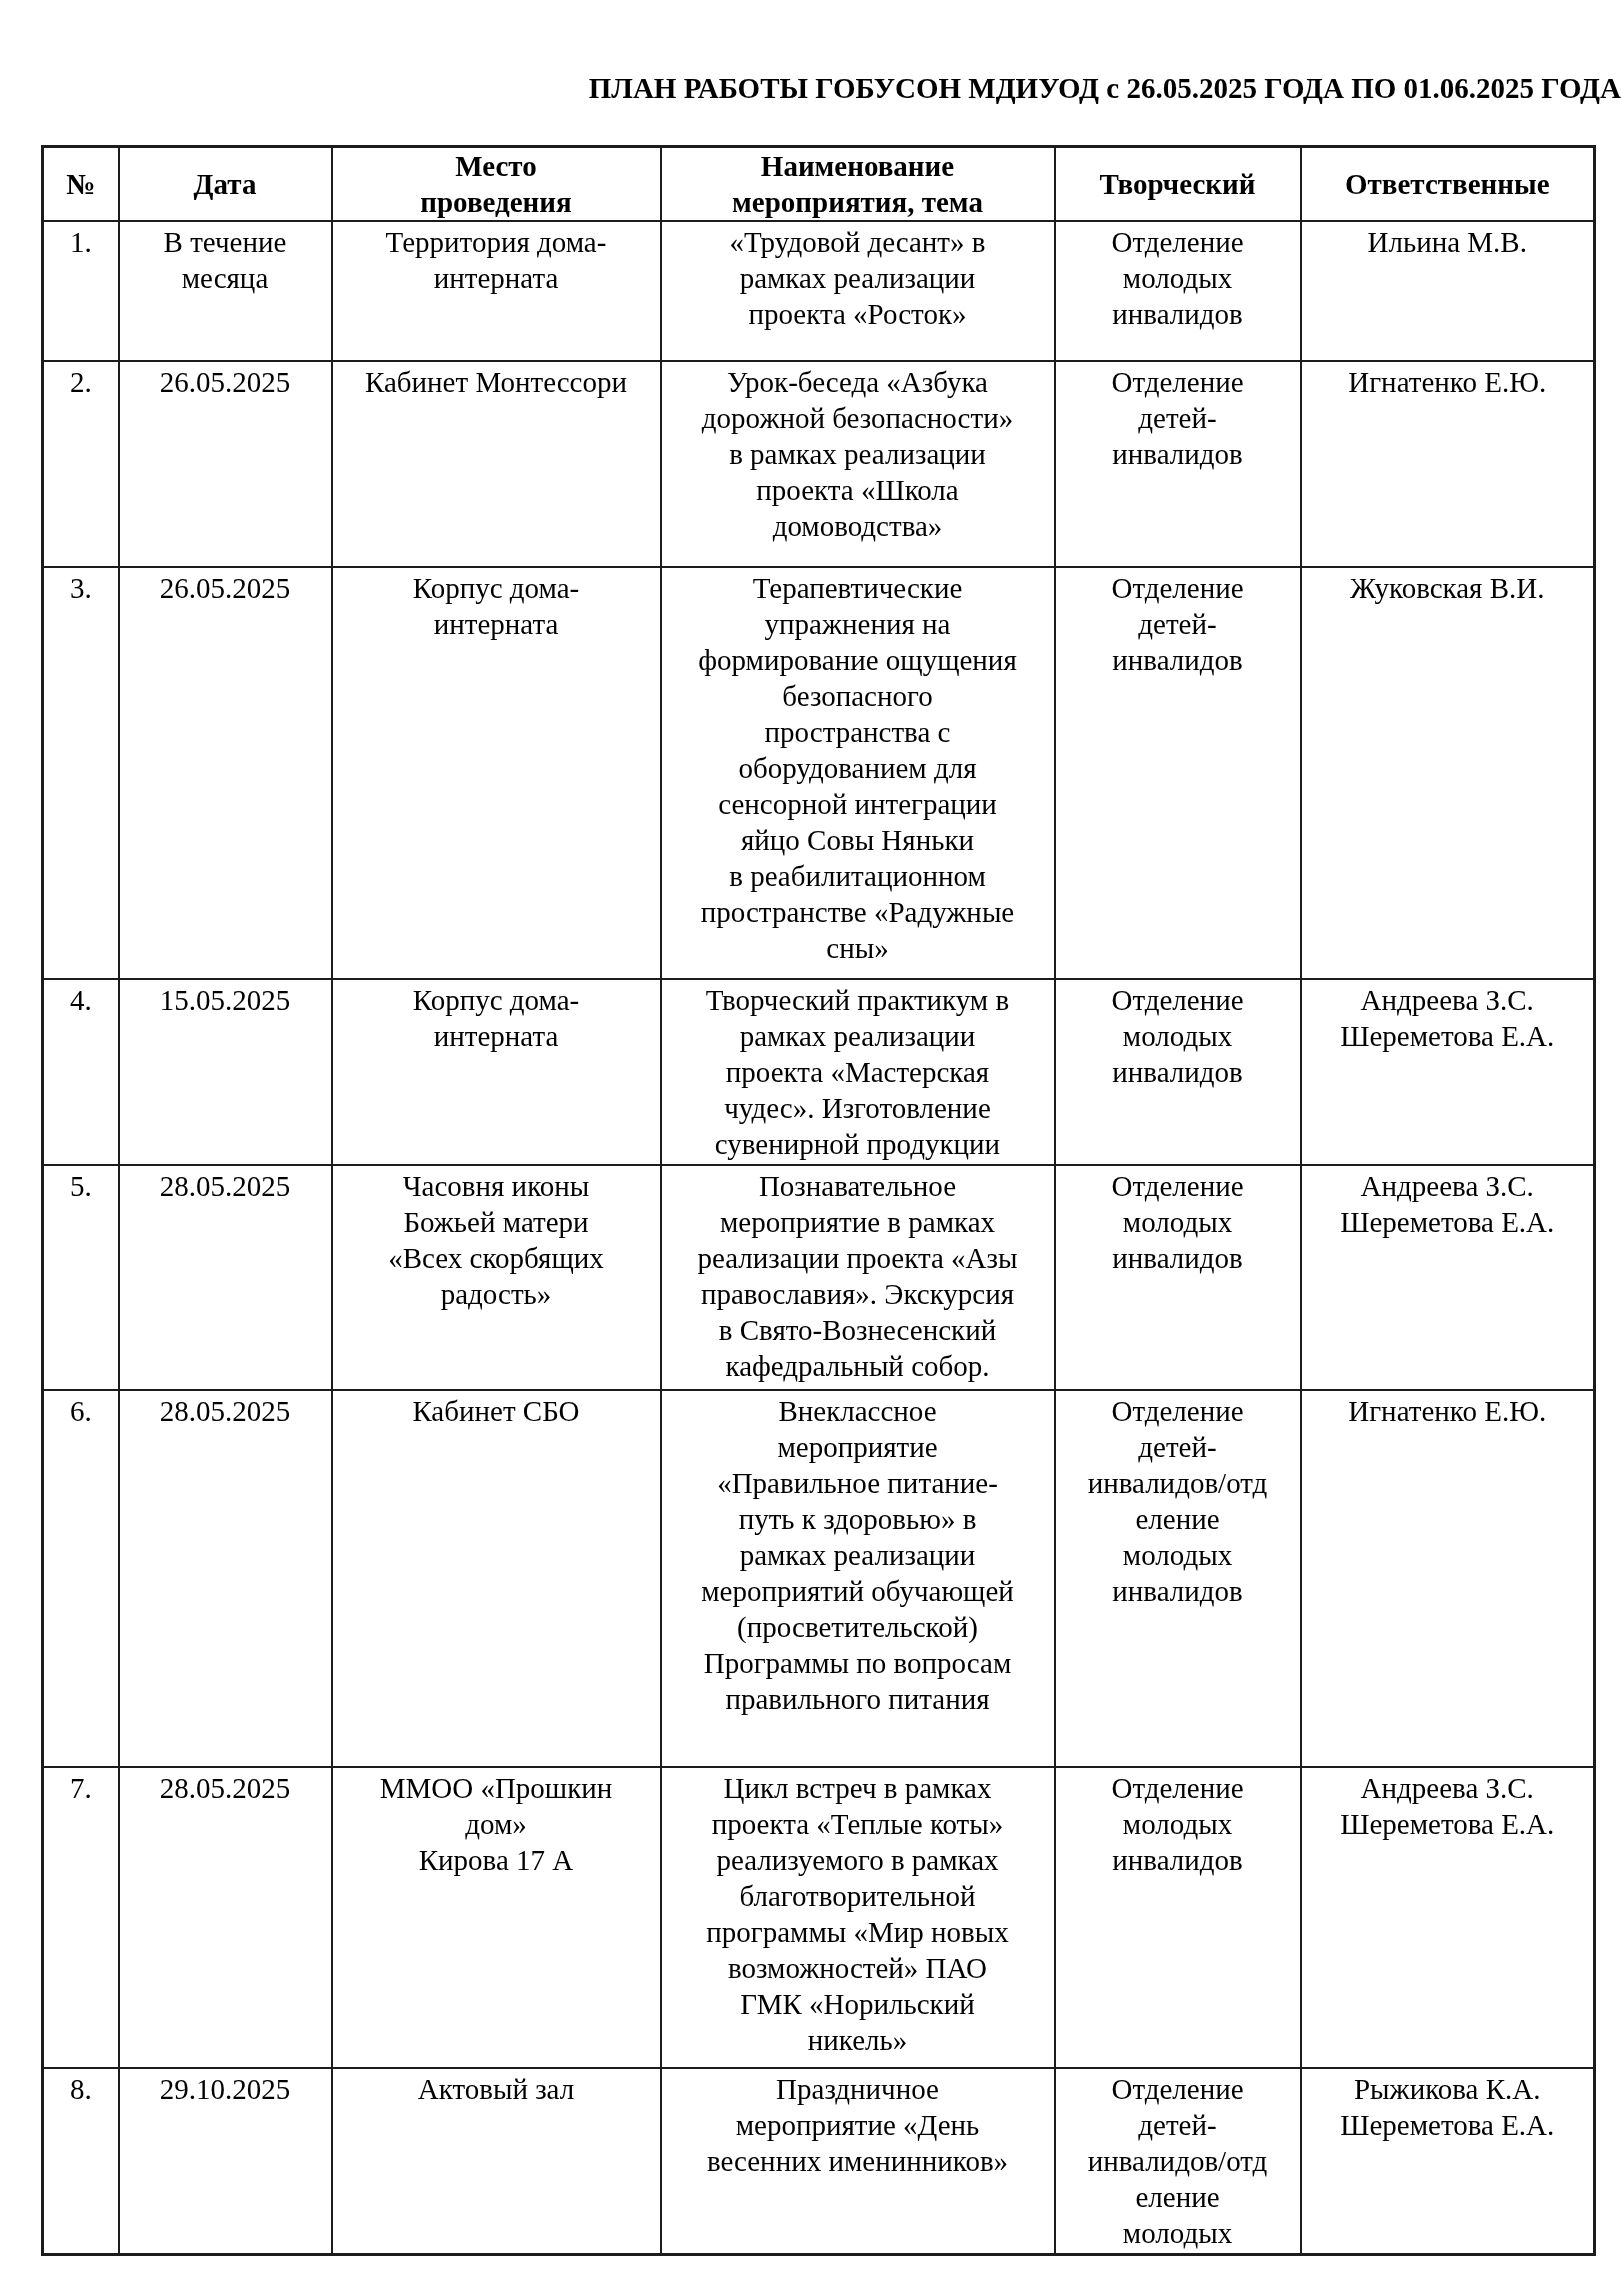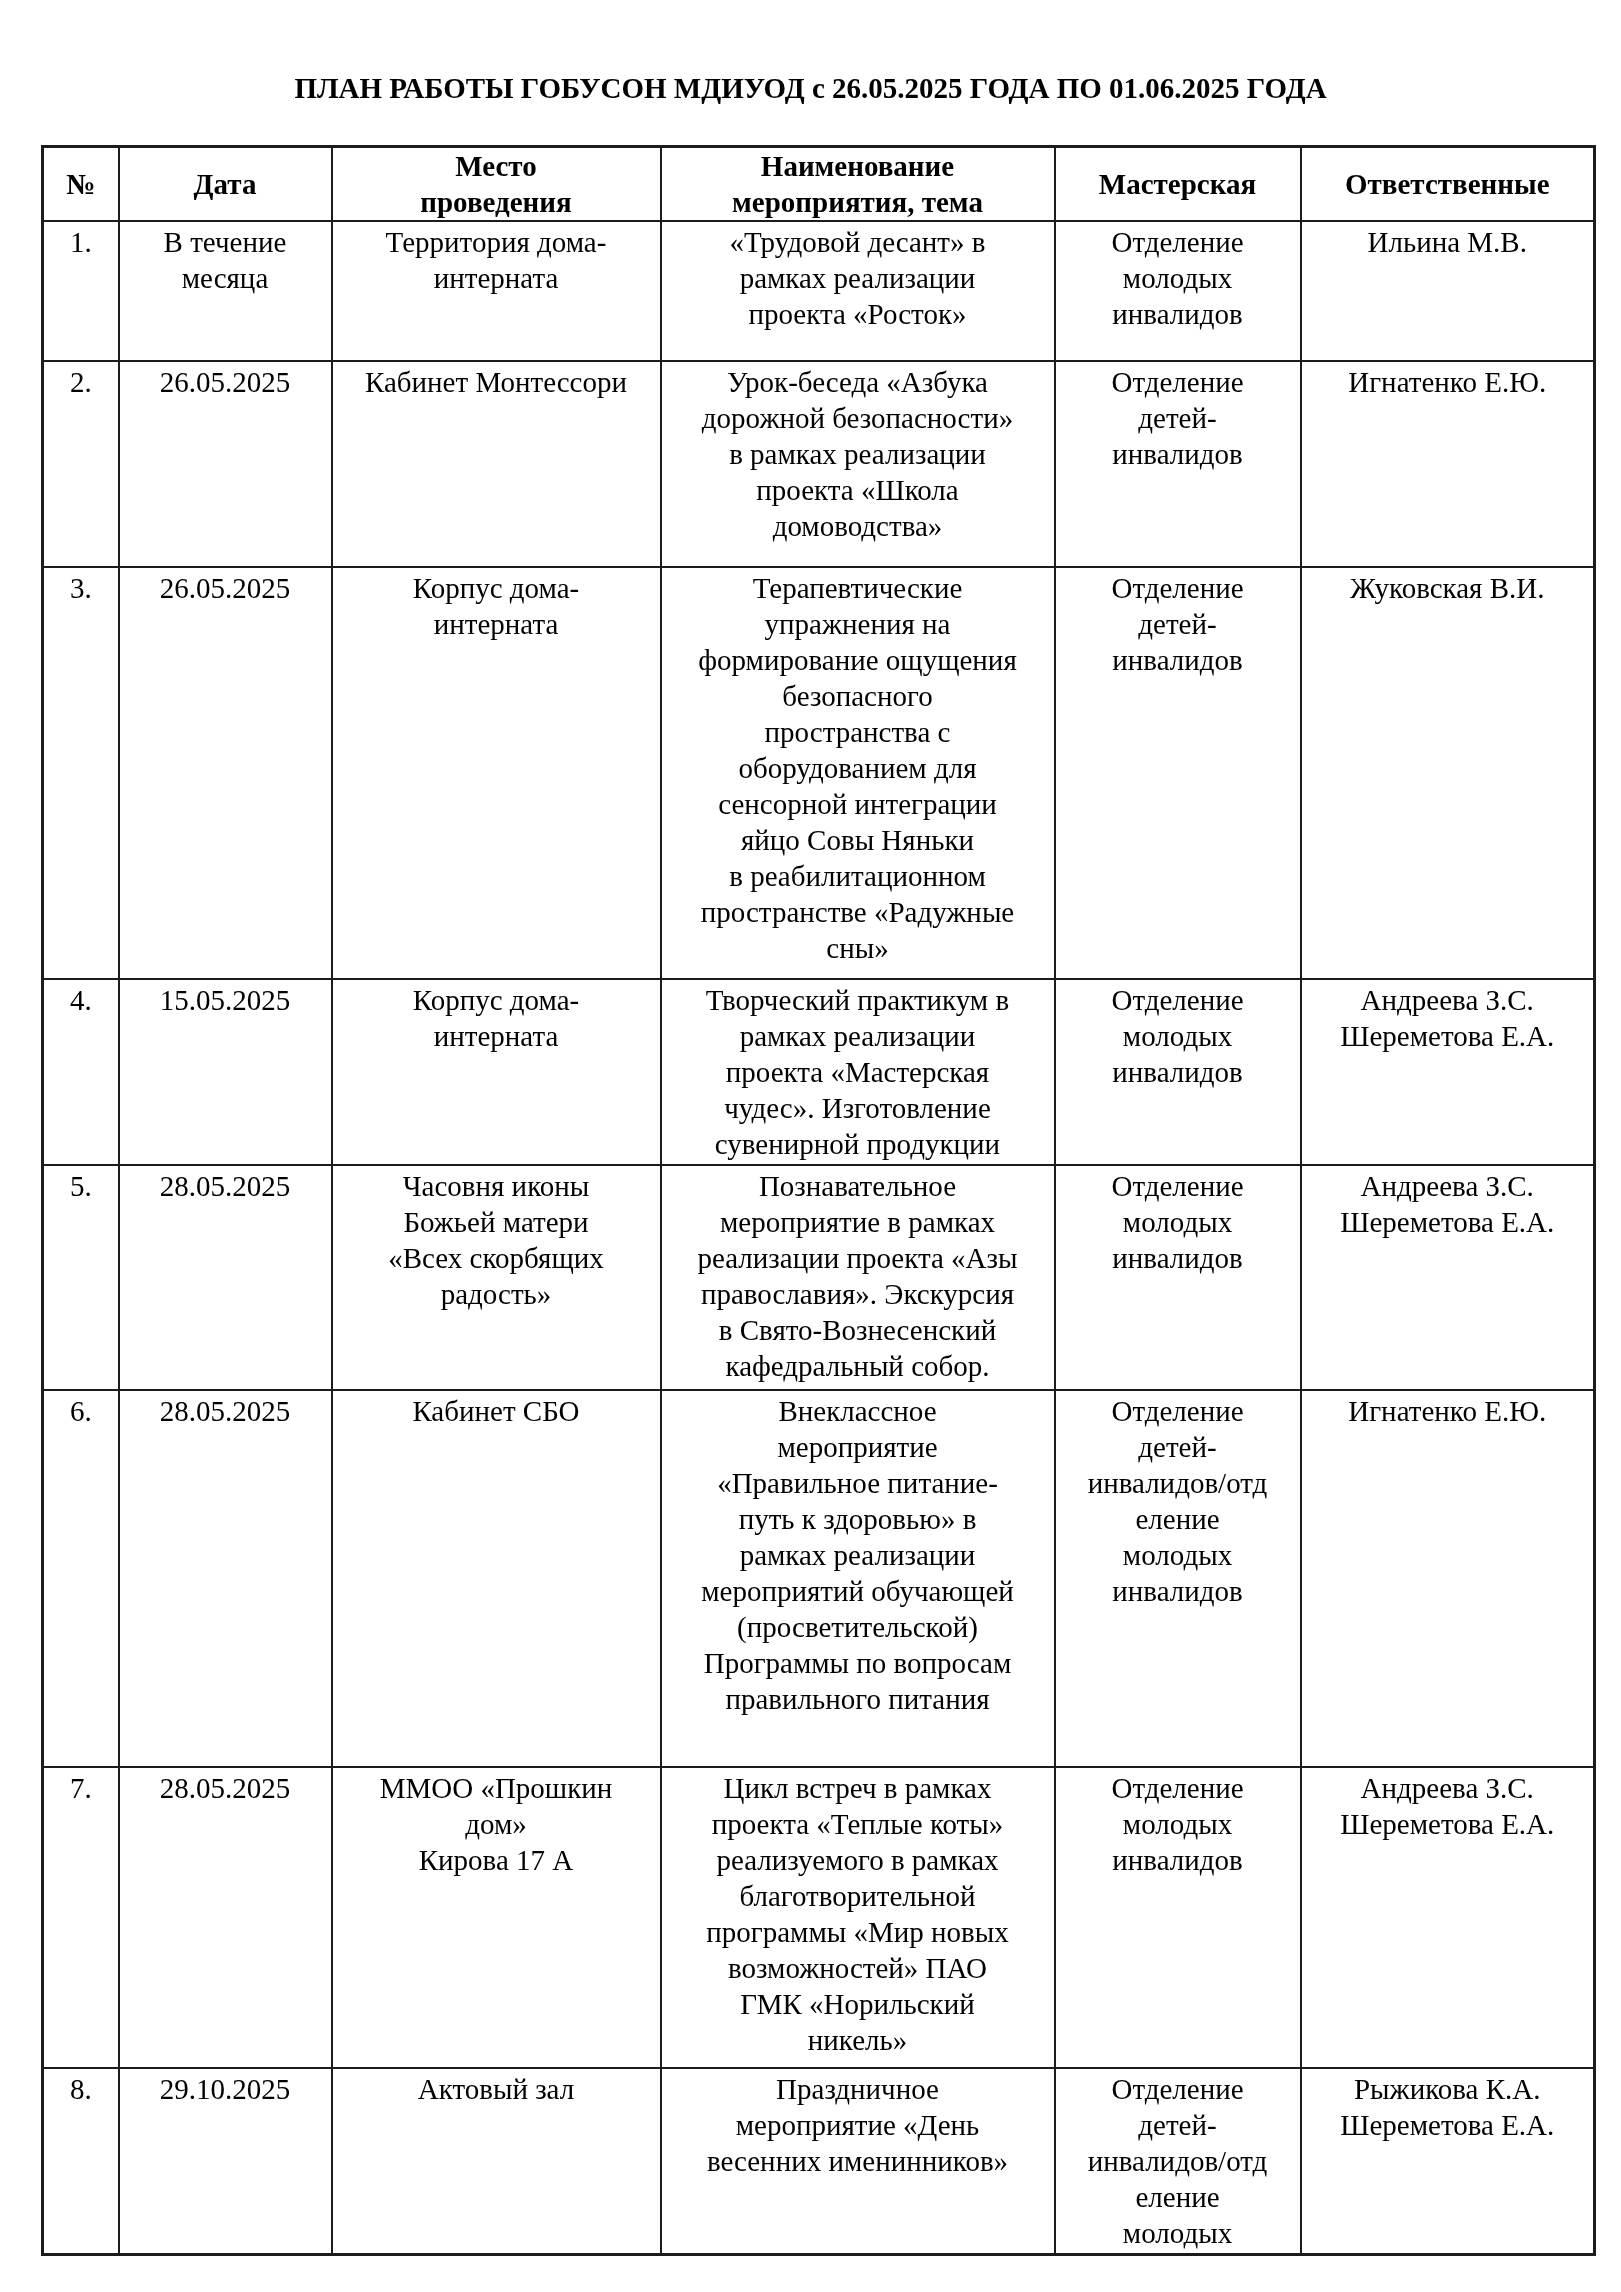--- a/index.html
+++ b/index.html
@@ -10,21 +10,21 @@
     background:#ffffff;
     color:#000000;
     font-family:"Liberation Serif","DejaVu Serif",serif;
     overflow:hidden;
   }
   .doc-title{
     position:absolute;
     top:71px;
     left:0;
     width:100%;
-    text-align:center;
+    text-align:right;
     font-size:29px;
     font-weight:bold;
     line-height:35px;
     letter-spacing:0px;
     white-space:nowrap;
   }
   table.plan{
     position:absolute;
     left:41px;
     top:145px;
@@ -79,21 +79,21 @@
       <col style="width:294px">
     </colgroup>
     <tbody>
       <tr class="hdr">
         <th>№</th>
         <th>Дата</th>
         <th>Место
 проведения</th>
         <th>Наименование
 мероприятия, тема</th>
-        <th>Мастерская</th>
+        <th>Творческий</th>
         <th>Ответственные</th>
       </tr>
 
       <tr class="r1">
         <td>1.</td>
         <td>В течение
 месяца</td>
         <td>Территория дома-
 интерната</td>
         <td>«Трудовой десант» в

